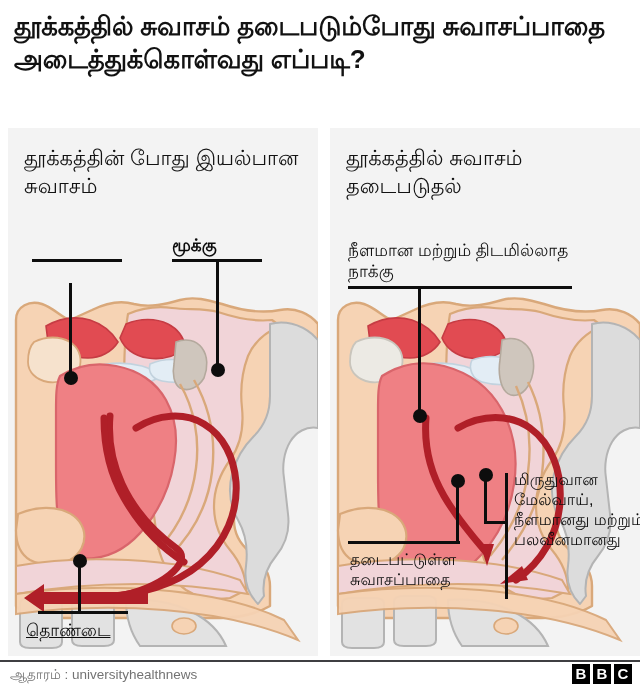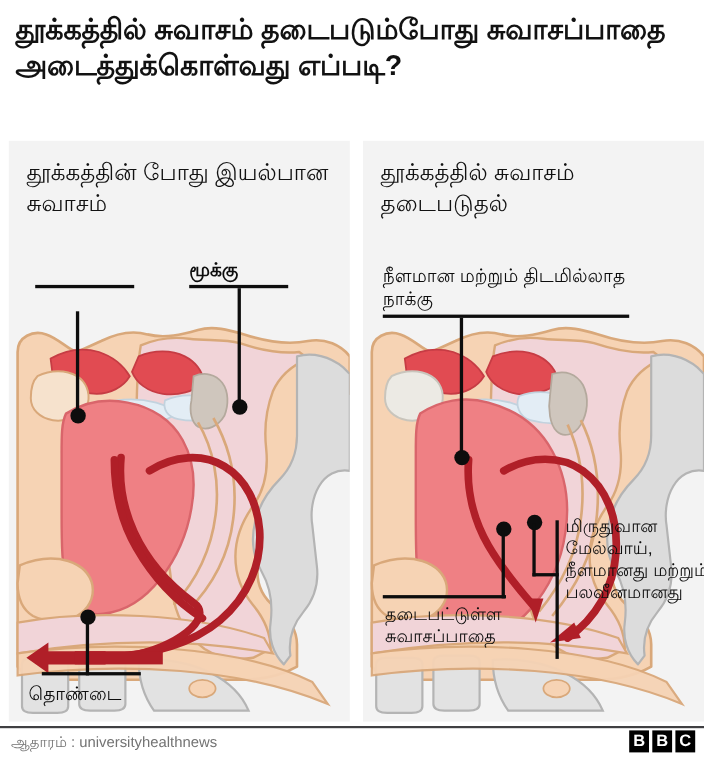--- a/index.html
+++ b/index.html
@@ -177,21 +177,21 @@
       <div>மூக்கு</div>
       <div style="width:90px;height:3px;background:#0d0d0d;margin-top:3px;"></div>
       <div style="position:absolute;left:44px;top:27px;width:3px;height:108px;background:#0d0d0d;"></div>
       <div style="position:absolute;left:38.5px;top:128px;width:14px;height:14px;border-radius:50%;background:#0d0d0d;"></div>
     </div>
 
     <div class="callout" style="left:20px;top:434px;">
       <div style="position:absolute;left:44.5px;top:-8px;width:14px;height:14px;border-radius:50%;background:#0d0d0d;"></div>
       <div style="position:absolute;left:50px;top:0px;width:3px;height:52px;background:#0d0d0d;"></div>
       <div style="position:absolute;left:10px;top:49px;width:90px;height:3px;background:#0d0d0d;"></div>
-      <div style="position:absolute;left:-2px;top:58px;white-space:nowrap;">தொண்டை</div>
+      <div style="position:absolute;left:-2px;top:58px;white-space:nowrap;text-decoration:underline;">தொண்டை</div>
     </div>
 
   </div>
 
   <div class="panel" id="panel-right">
 
     <div class="panel-title">தூக்கத்தில் சுவாசம் தடைபடுதல்</div>
 
     <div class="illus">
       <svg width="310" height="528" viewBox="0 0 310 528" xmlns="http://www.w3.org/2000/svg">

